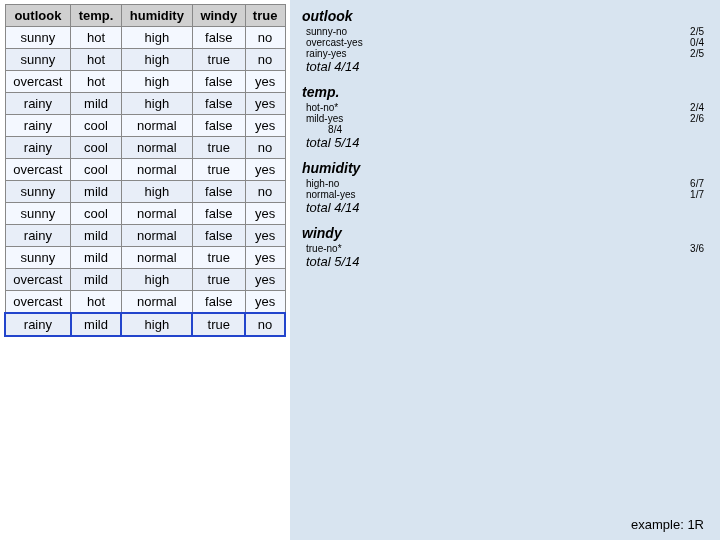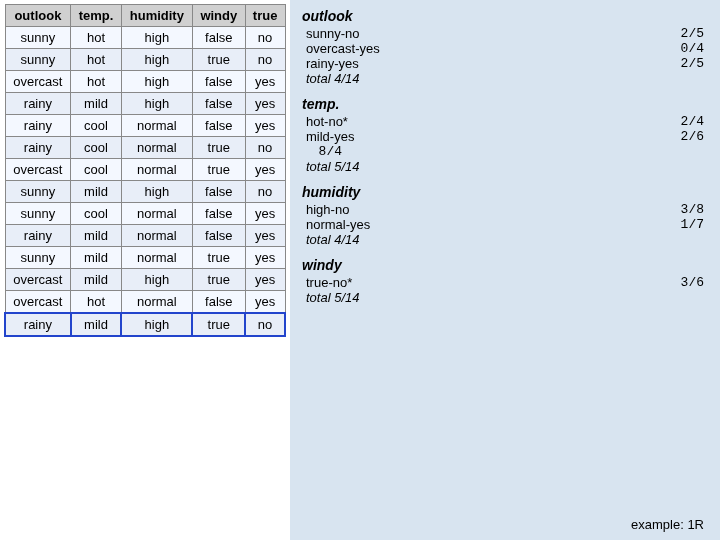--- a/index.html
+++ b/index.html
@@ -66,31 +66,30 @@
       font-weight: bold;
       font-style: italic;
       font-size: 14px;
       margin-bottom: 2px;
     }
 
     .info-block .block-row {
       display: flex;
       justify-content: space-between;
       padding: 0 4px;
-      font-size: 13px;
+      font-size: 10px;
     }
 
     .info-block .block-row .label {
       flex: 1;
     }
 
     .info-block .block-row .value {
       text-align: right;
       min-width: 36px;
-      font-family: Liberation Mono, monospace;
     }
 
     .info-block .total-row {
       font-weight: normal;
       font-style: italic;
       padding: 0 4px;
       font-size: 13px;
     }
 
     .example-row {
@@ -256,21 +255,21 @@
         </div>
       </div>
     <div class="total-row">total 5/14</div>
   </div>
 
   <div class="info-block" id="humidity-block">
     <div class="block-title">humidity</div>
     <div id="humidity-rows">
         <div class="block-row">
           <span class="label">high-no</span>
-          <span class="value">3/8</span>
+          <span class="value">6/7</span>
         </div>
         <div class="block-row">
           <span class="label">normal-yes</span>
           <span class="value">1/7</span>
         </div>
       </div>
     <div class="total-row">total 4/14</div>
   </div>
 
   <div class="info-block" id="windy-block">

